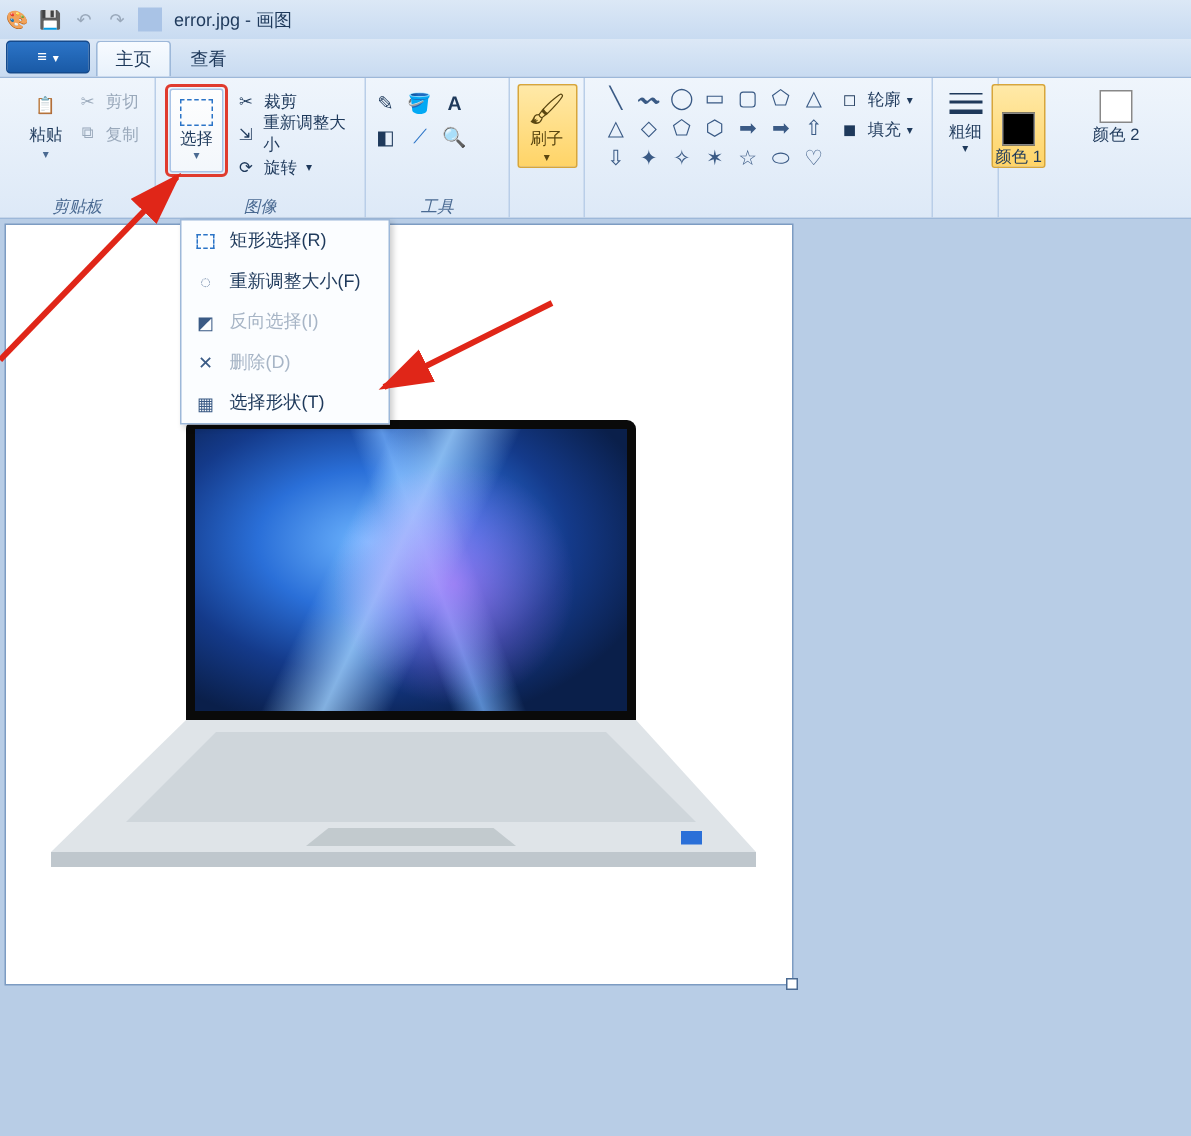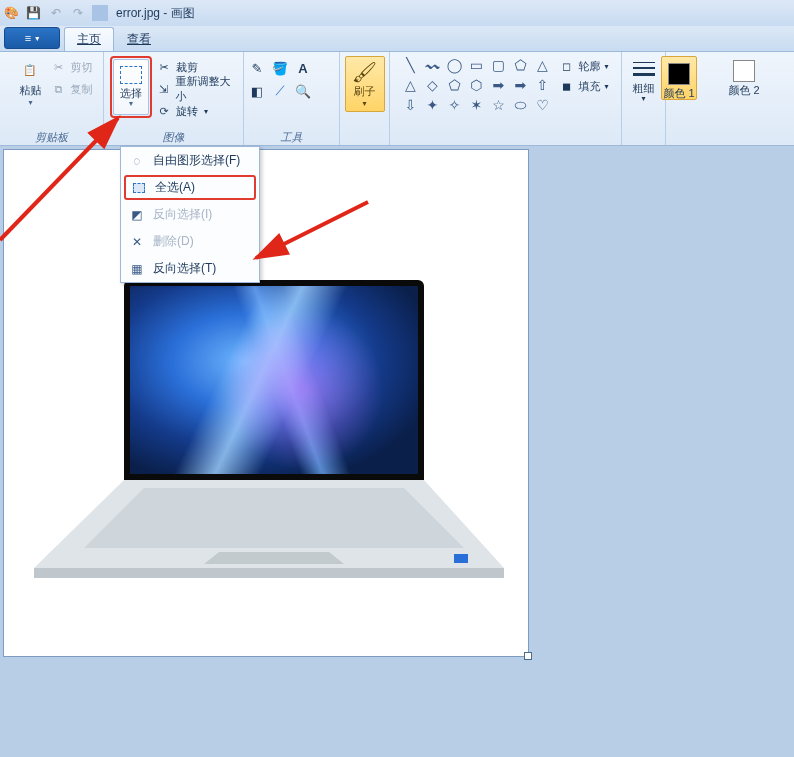--- a/index.html
+++ b/index.html
@@ -9,21 +9,21 @@
   .titlebar { height: 26px; background: linear-gradient(#dce8f6,#c8dbf1); display: flex; align-items: center; padding-left: 4px; font-size: 12px; color: #1e395b; }
   .titlebar .qat { display: flex; align-items: center; gap: 6px; margin-right: 8px; }
   .titlebar .qat span { width: 16px; height: 16px; display: inline-flex; align-items: center; justify-content: center; }
   .qat-sep { width:1px; height:16px; background:#a9c3e6; }
   .title-text { margin-left: 0; }
 
   
   .tabrow { height: 26px; background: linear-gradient(#dce8f6,#c8dbf1); display: flex; align-items: flex-end; border-bottom: 1px solid #9db8d9; }
   .app-btn { width: 56px; height: 22px; margin: 0 4px 2px 4px; background: linear-gradient(#2b74c7,#1a5aa6); border: 1px solid #154a8c; border-radius: 3px; display:flex; align-items:center; justify-content:center; color:#fff; font-size:11px; }
   .app-btn::after { content:"▾"; margin-left:4px; font-size:8px; }
-  .tab { height: 24px; padding: 0 12px; font-size: 12px; color:#1e395b; display:flex; align-items:center; border:1px solid transparent; border-bottom:none;text-decoration:underline; }
+  .tab { height: 24px; padding: 0 12px; font-size: 12px; color:#1e395b; display:flex; align-items:center; border:1px solid transparent; border-bottom:none; }
   .tab.active { background: linear-gradient(#f7fbff,#e8f1fb); border-color:#9db8d9; border-top-left-radius:3px; border-top-right-radius:3px; }
 
   
   .ribbon { height: 94px; background: linear-gradient(#eff5fc,#dde9f7); border-bottom: 1px solid #9db8d9; display:flex; }
   .group { border-right: 1px solid #b9cee8; padding: 2px 4px 0 4px; display:flex; flex-direction:column; align-items:center; position:relative; }
   .group-body { flex:1; display:flex; align-items:flex-start; }
   .group-label { font-size:11px; color:#4a6a92; height:16px; display:flex; align-items:center; justify-content:center; width:100%;font-style:italic; }
 
   .big-btn { width:40px; display:flex; flex-direction:column; align-items:center; justify-content:flex-start; padding-top:4px; font-size:11px; color:#1e395b; gap:2px; }
   .big-btn .ico { width:24px; height:24px; display:flex; align-items:center; justify-content:center; }
@@ -51,21 +51,21 @@
   .shape-side .row { display:flex; align-items:center; gap:4px; }
 
   .stroke-btn { width:36px; display:flex; flex-direction:column; align-items:center; padding-top:8px; font-size:11px; color:#1e395b; }
   .stroke-ico { width:22px; height:14px; display:flex; flex-direction:column; justify-content:space-between; margin-bottom:6px; }
   .stroke-ico div { height:1px; background:#1e395b; }
   .stroke-ico div:nth-child(2){height:2px;}
   .stroke-ico div:nth-child(3){height:3px;}
 
   .color-btn { width:36px; display:flex; flex-direction:column; align-items:center; padding-top:4px; font-size:11px; color:#1e395b;margin-left:28px; }
   .color-btn .sw { width:22px; height:22px; border:1px solid #888; margin-bottom:2px; }
-  .color-btn.sel { background:linear-gradient(#ffe9a8,#ffd467); border:1px solid #d8a63a; border-radius:2px; margin:2px 1px 0 1px; padding-top:6px; }
+  .color-btn.sel { background:linear-gradient(#ffe9a8,#ffd467); border:1px solid #d8a63a; border-radius:2px; margin:2px 1px 0 1px; padding-top:18px; }
 
   
   .workspace { position:absolute; top:146px; left:0; right:0; bottom:0; background:#b8cde6; }
   .canvas { position:absolute; top:4px; left:4px; width:524px; height:506px; background:#fff; box-shadow: 0 0 0 1px #7d9cc2; }
   .canvas::after { content:""; position:absolute; right:-4px; bottom:-4px; width:6px; height:6px; background:#fff; border:1px solid #4a6a92; }
 
   
   .laptop { position:absolute; left:30px; top:130px; width:470px; height:360px; }
   .lap-screen { position:absolute; left:90px; top:0; width:300px; height:200px; background:#0a0a0a; border-radius:6px 6px 0 0; padding:6px; }
   .lap-display { width:100%; height:100%; background: radial-gradient(ellipse at 40% 40%, #6fb6ff 0%, #2a6fd8 30%, #143a8a 55%, #0a1f4a 80%); position:relative; overflow:hidden; }
@@ -279,40 +279,40 @@
           <polygon points="185,74 295,74 310,86 170,86" fill="#c2cace"></polygon>
           <rect x="420" y="76" width="14" height="9" fill="#2a6fd8"></rect>
         </svg>
       </div>
     </div>
   </div>
 </div>
 
 <div class="menu">
   <div class="mi">
+    <span class="mi-ico">
+        <span style="display:inline-block;width:12px;height:10px;border:1px dashed #2b74c7"></span>
+      </span>
+    <span>矩形选择(R)</span>
+  </div>
+  <div class="mi">
     <span class="mi-ico">◌</span>
-    <span>自由图形选择(F)</span>
-  </div>
-  <div class="mi sel-all">
-    <span class="mi-ico">
-        <span></span>
-      </span>
-    <span>全选(A)</span>
+    <span>重新调整大小(F)</span>
   </div>
   <div class="mi disabled">
     <span class="mi-ico">◩</span>
     <span>反向选择(I)</span>
   </div>
   <div class="mi disabled">
     <span class="mi-ico">✕</span>
     <span>删除(D)</span>
   </div>
   <div class="mi">
     <span class="mi-ico">▦</span>
-    <span>反向选择(T)</span>
+    <span>选择形状(T)</span>
   </div>
 </div>
 
 <div class="arrow" style="left:0;top:110px;width:130px;height:130px">
   <svg viewBox="0 0 130 130">
       <defs>
         <marker id="ah1" markerWidth="10" markerHeight="10" refX="8" refY="3" orient="auto">
           <path d="M0,0 L0,6 L9,3 z" fill="#e02618"></path>
         </marker>
       </defs>

